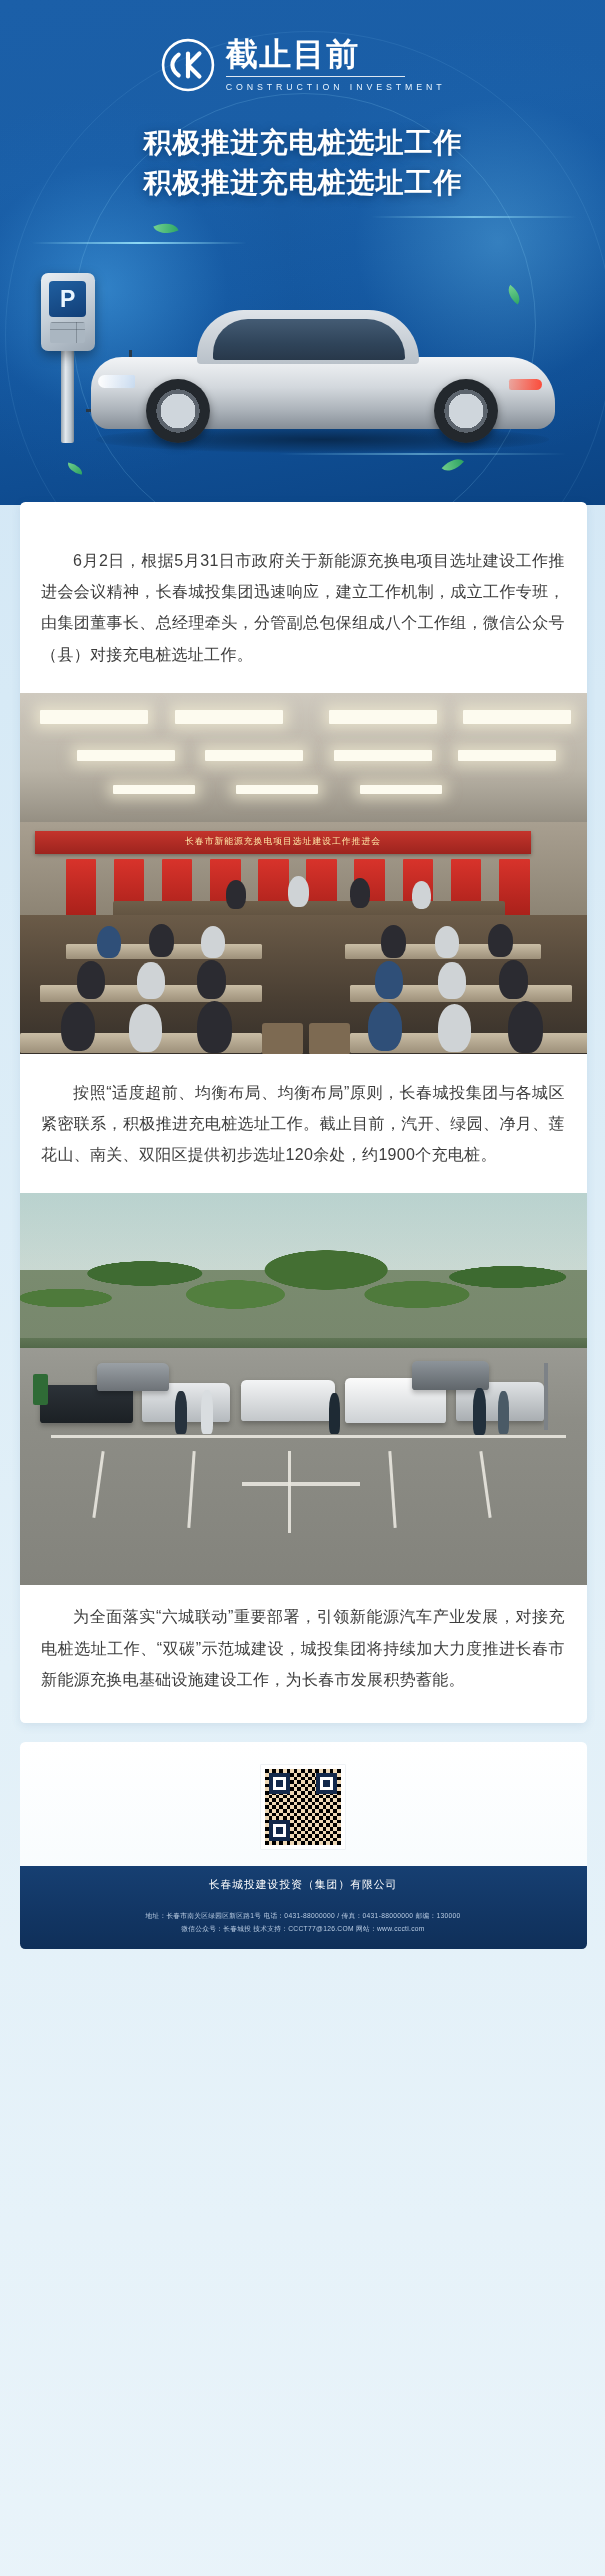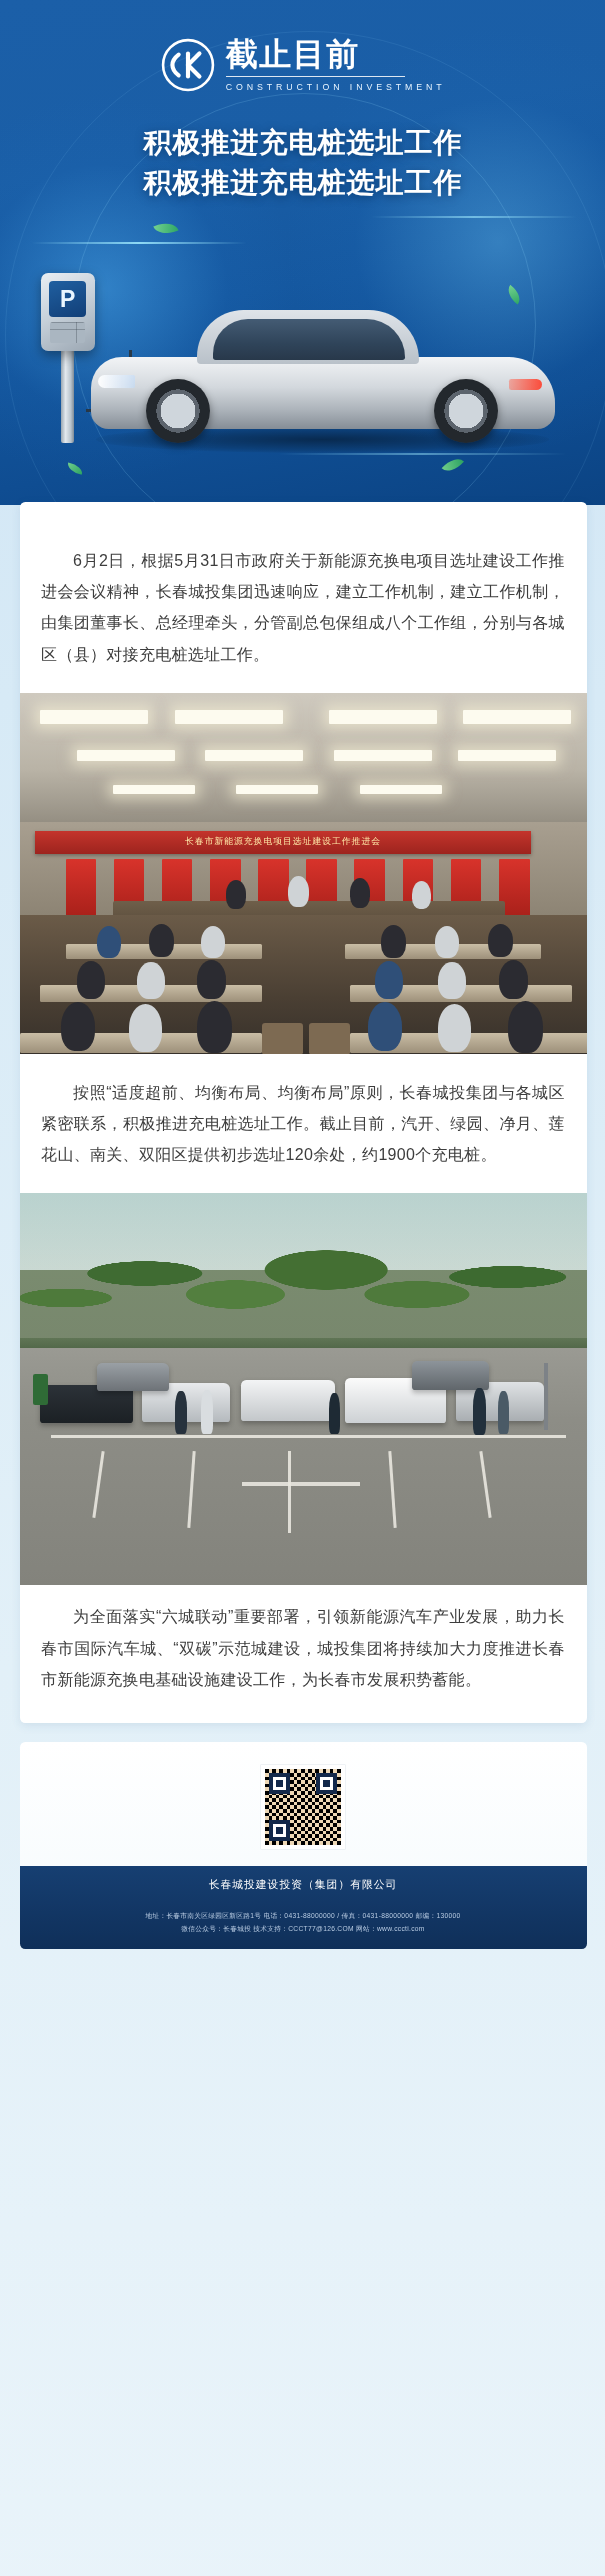--- a/index.html
+++ b/index.html
@@ -487,21 +487,21 @@
     </div>
 
     <div class="leaf" style="left:155px; top:222px; transform:rotate(-22deg);"></div>
     <div class="leaf" style="left:505px; top:289px; transform:rotate(38deg); width:17.5px; height:11.3px;"></div>
     <div class="leaf" style="left:67px; top:464px; transform:rotate(12deg); width:15.5px; height:9.3px;"></div>
     <div class="leaf" style="left:443px; top:459px; transform:rotate(-48deg); width:19.6px; height:12.4px;"></div>
   </div>
 
   <div class="card">
 
-    <p class="para first">6月2日，根据5月31日市政府关于新能源充换电项目选址建设工作推进会会议精神，长春城投集团迅速响应，建立工作机制，建立工作机制，由集团董事长、总经理牵头，分管副总包保组成八个工作组，分别与各城区（县）对接充电桩选址工作。</p>
+    <p class="para first">6月2日，根据5月31日市政府关于新能源充换电项目选址建设工作推进会会议精神，长春城投集团迅速响应，建立工作机制，成立工作专班，由集团董事长、总经理牵头，分管副总包保组成八个工作组，微信公众号（县）对接充电桩选址工作。</p>
 
     <div class="photo photo-meeting block-gap-top">
       <div class="pm-ceiling">
         <div class="panel" style="left:20.6px;  top:17.5px;  width:108px; height:13.4px;"></div>
         <div class="panel" style="left:155px; top:17.5px;  width:108px; height:13.4px;"></div>
         <div class="panel" style="left:309px; top:17.5px;  width:108px; height:13.4px;"></div>
         <div class="panel" style="left:443px; top:17.5px;  width:108px; height:13.4px;"></div>
         <div class="panel" style="left:57px; top:57px; width:98px; height:11.3px;"></div>
         <div class="panel" style="left:185px; top:57px; width:98px; height:11.3px;"></div>
         <div class="panel" style="left:314px; top:57px; width:98px; height:11.3px;"></div>
@@ -590,21 +590,21 @@
       <div class="pk-person" style="left:155px; top:198px; width:12.4px; height:43px; background:#27323d;"></div>
       <div class="pk-person" style="left:181px; top:197px; width:12.4px; height:44px; background:#d9dde0;"></div>
       <div class="pk-person" style="left:309px; top:200px; width:11.3px; height:41px; background:#1e2a34;"></div>
       <div class="pk-person" style="left:453px; top:195px; width:13.4px; height:47px; background:#22303c;"></div>
       <div class="pk-person" style="left:478px; top:198px; width:11.3px; height:43px; background:#4a5a66;"></div>
 
       <div style="position:absolute; left:13.4px; top:181px; width:15.5px; height:31px; background:#2f6b36; border-radius:2.1px;"></div>
       <div style="position:absolute; left:524px; top:170px; width:4.1px; height:67px; background:#7d8287;"></div>
     </div>
 
-    <p class="para" style="padding-bottom:28px;">为全面落实“六城联动”重要部署，引领新能源汽车产业发展，助力长春市国际汽车城、“双碳”示范城建设，城投集团将持续加大力度推进长春市新能源充换电基础设施建设工作，为长春市发展积势蓄能。</p>
+    <p class="para" style="padding-bottom:28px;">为全面落实“六城联动”重要部署，引领新能源汽车产业发展，对接充电桩选址工作、“双碳”示范城建设，城投集团将持续加大力度推进长春市新能源充换电基础设施建设工作，为长春市发展积势蓄能。</p>
   </div>
 
   <div class="footer">
     <div class="qr-wrap">
       <div class="qr">
         <span class="eye tl"></span>
         <span class="eye tr"></span>
         <span class="eye bl"></span>
       </div>
     </div>

